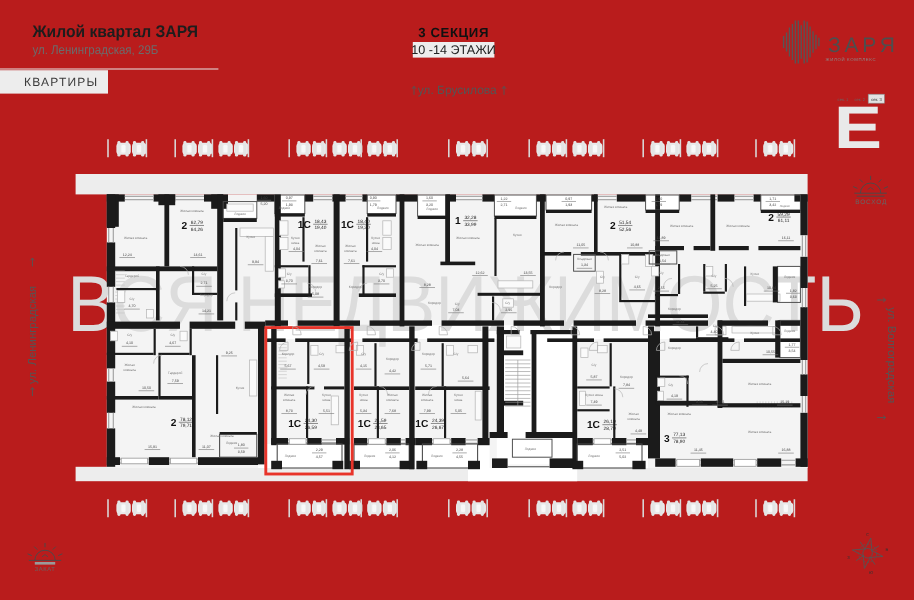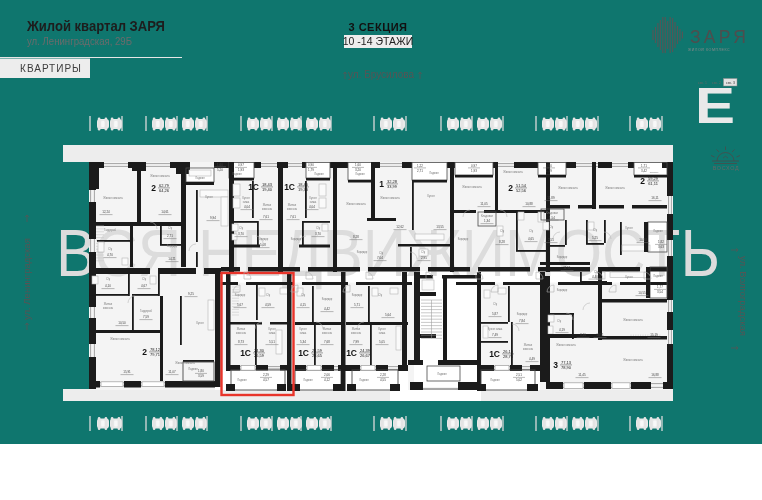--- a/index.html
+++ b/index.html
@@ -1,15 +1,15 @@
 <!DOCTYPE html>
 <html><head><meta charset="utf-8"><style>
 html,body{margin:0;padding:0;background:#fff;}
 *{font-family:"Liberation Sans", sans-serif;}
-#page{position:relative;width:762px;height:444px;overflow:hidden;background:#0f766e;}
+#page{position:relative;width:762px;height:500px;overflow:hidden;background:#b91c1c;}
 </style></head><body>
 <div id="page">
 <svg width="762" height="500" viewBox="0 0 762 500">
 
 <text x="27" y="31" font-size="14" font-weight="bold" fill="#1d1d1d" textLength="138" lengthAdjust="spacingAndGlyphs">Жилой квартал ЗАРЯ</text>
 
 <text x="27" y="45" font-size="10.5" fill="#6b6b6b" textLength="105" lengthAdjust="spacingAndGlyphs">ул. Ленинградская, 29Б</text>
 
 <line x1="0" y1="57.5" x2="182" y2="57.5" stroke="#e6e6e6" stroke-width="1"></line>
 

